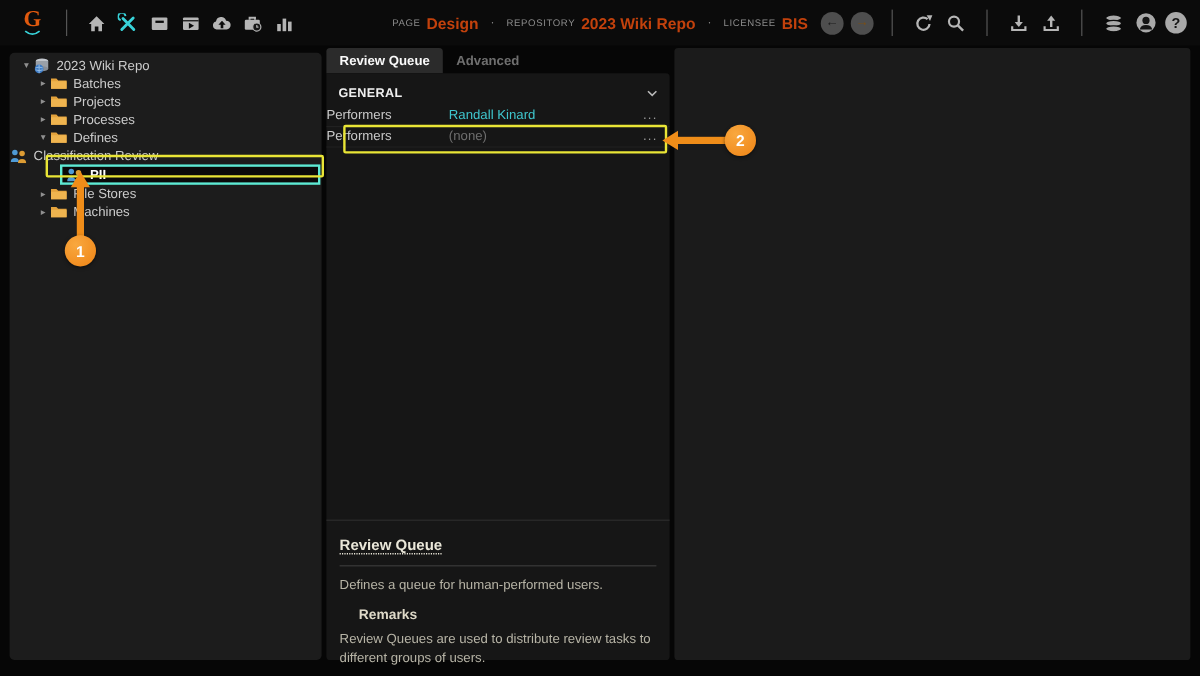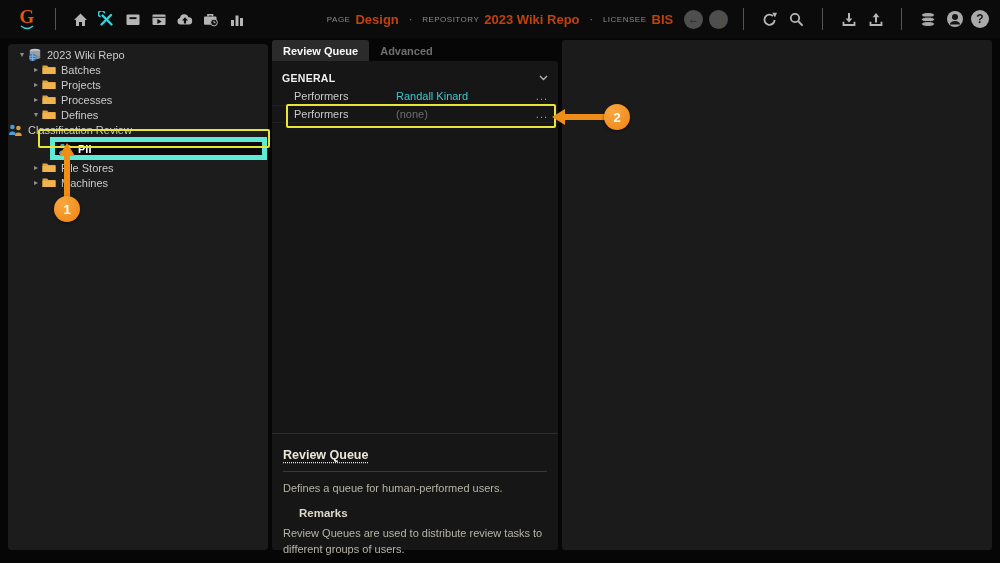--- a/index.html
+++ b/index.html
@@ -26,36 +26,36 @@
   
   .tree-panel{position:absolute;left:8px;top:44px;width:260px;height:506px;background:#1c1c1c;border-radius:4px;padding-top:3px;box-sizing:border-box;z-index:1}
   .right-panel{position:absolute;left:562px;top:40px;width:430px;height:510px;background:#1b1b1b;border-radius:3px;z-index:1}
   
   .trow{height:15px;display:flex;align-items:center;font-size:11px;color:#cbcbcb;cursor:default;white-space:nowrap}
   .trow .exp{width:12px;text-align:center;color:#909090;font-size:8px;flex:none}
   .trow .ticon{flex:none;margin-right:5px;display:flex;align-items:center}
   .lvl0{padding-left:8px}
   .lvl1{padding-left:22px}
   .lvl2{}
-  .trow.selected{margin-left:42px;margin-right:1px;padding-left:3px;height:13px;background:#0a0a0a;border:5px solid #5eead4;font-weight:bold;color:#ffffff}
+  .trow.selected{margin-left:42px;margin-right:1px;padding-left:3px;height:13px;background:#0a0a0a;border:2px solid #5eead4;font-weight:bold;color:#ffffff}
   
   .mid{position:absolute;left:272px;top:40px;width:286px;height:510px;z-index:1}
   .tabs{height:21px;display:flex}
   .tab{padding:0 11px;display:flex;align-items:center;font-size:11px;font-weight:bold;color:#6f6f6f;border-radius:3px 3px 0 0;cursor:pointer}
   .tab.active{background:#2b2b2b;color:#fafafa}
   .mid-body{position:absolute;left:0;right:0;top:21px;bottom:0;background:#161616;border-radius:0 3px 3px 3px}
   .props-bar{height:22px;background:#242424;display:flex;align-items:center;padding:0 8px;border-radius:0 3px 0 0}
   .props-title{font-size:10px;color:#9b9b9b;letter-spacing:1px}
   .props-actions{margin-left:auto;display:flex;align-items:center;gap:5px}
   .general-row{margin-top:9px;height:16px;display:flex;align-items:center;padding:0 10px}
   .general-title{font-size:10.5px;font-weight:bold;color:#f0f0f0;flex:1;letter-spacing:.3px}
   .prop-row{display:flex;align-items:center;font-size:11px;border-bottom:1px solid #212121}
   .prop-row.r1{height:19px}
   .prop-row.r2{height:16px}
-  .prop-label{width:88px;padding-left:22px;color:#c9c9c9;flex:none}
+  .prop-label{width:88px;color:#c9c9c9;flex:none}
   .prop-value{flex:1;padding-left:14px}
   .prop-value.teal{color:#3fc6cd}
   .prop-value.none{color:#6e6e6e}
   .prop-dots{padding-right:10px;color:#9a9a9a;letter-spacing:1px;font-size:11px;cursor:pointer}
   .help-box{position:absolute;left:0;right:0;top:372px;bottom:0;border-top:1px solid #2c2c2c;padding:11px 11px 0;box-sizing:border-box}
   .help-title{font-size:12.5px;font-weight:bold;color:#eae7d9;text-decoration:underline dotted;text-underline-offset:3px;display:inline-block}
   .help-rule{border:none;border-top:1px solid #3a3a3a;margin:8px 0 9px}
   .help-text{font-size:11px;color:#b7b4a6;line-height:1.4;margin:0}
   .help-remarks{font-size:11.5px;font-weight:bold;color:#ded9c8;margin:11px 16px 7px}
   

